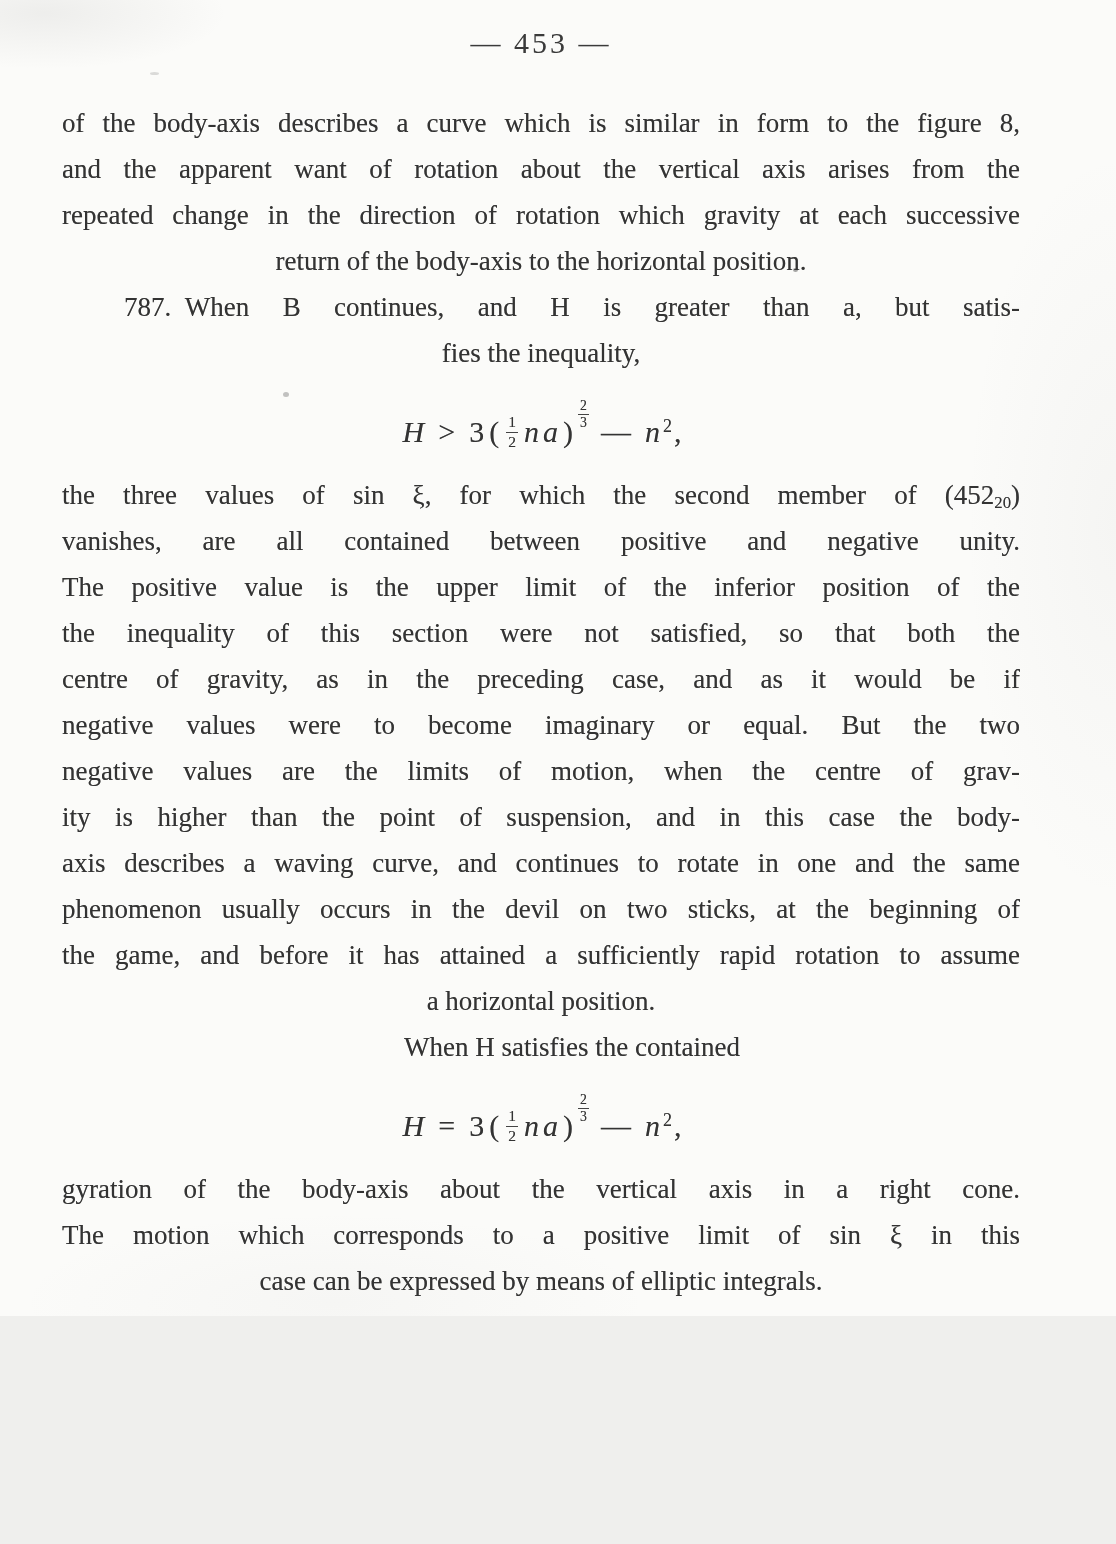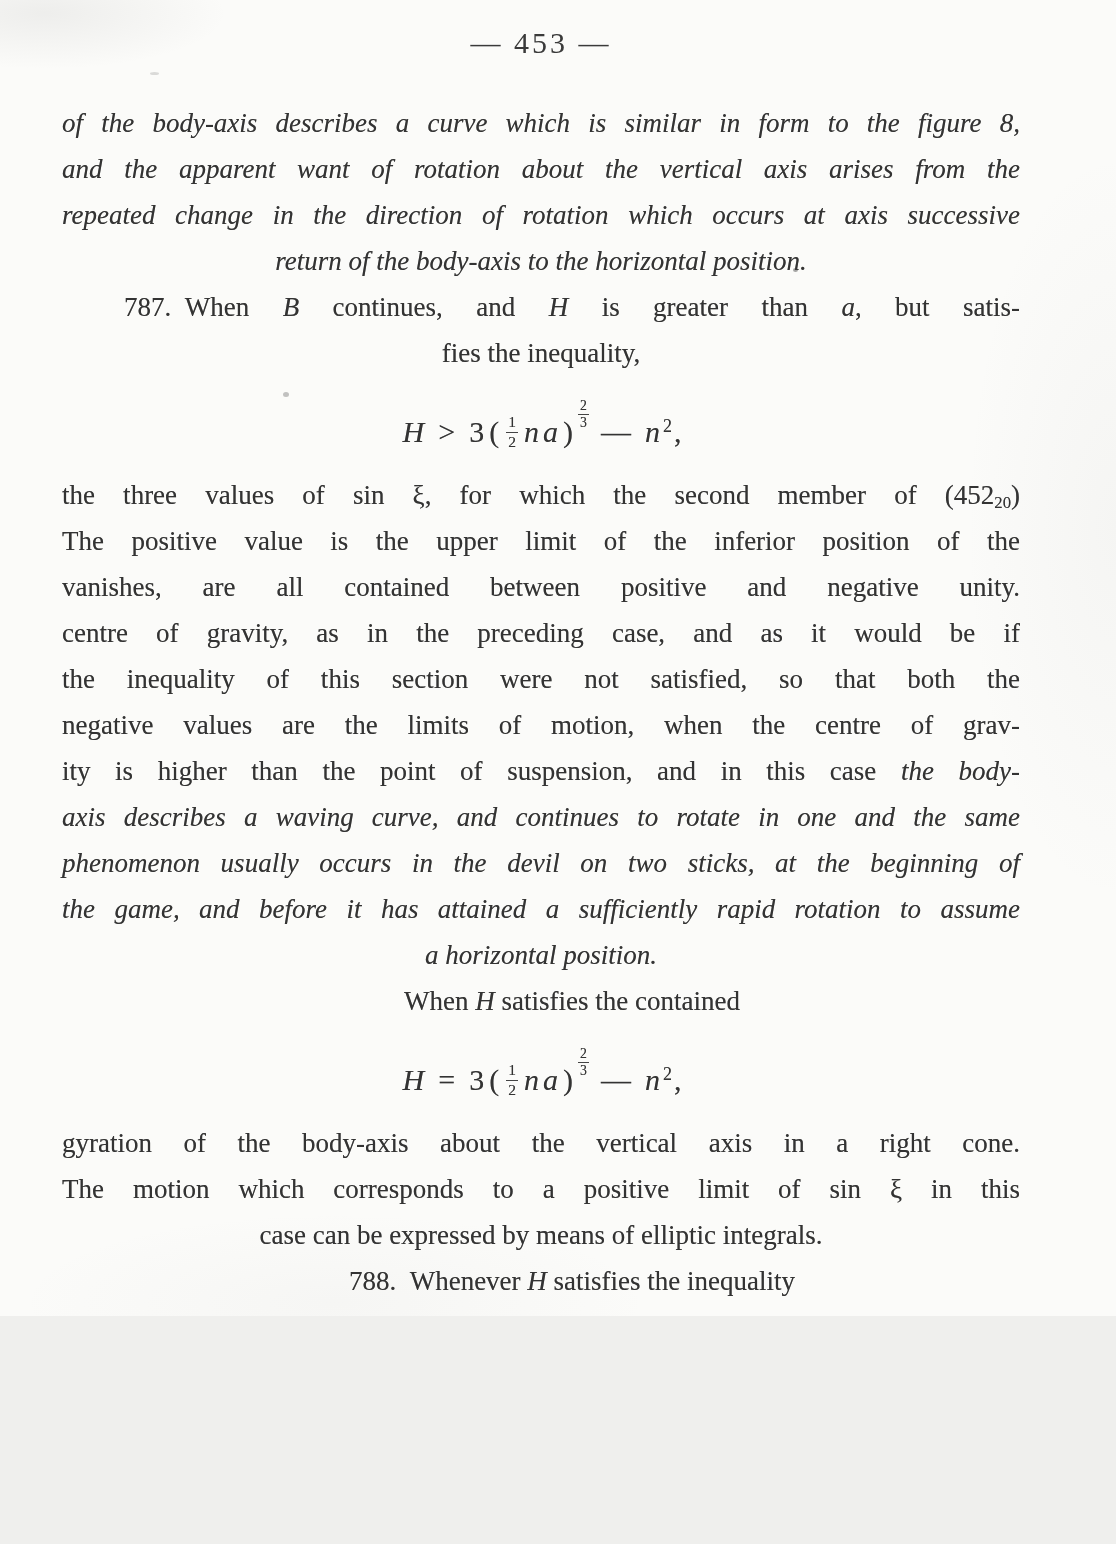--- a/index.html
+++ b/index.html
@@ -38,21 +38,21 @@
     white-space: normal;
     text-align: center;
     color: #333;
     text-shadow: 0 0 0.5px rgba(40,40,40,0.45);
   }
   .line.just {
     text-align: justify;
     text-align-last: justify;
   }
   .line.indent { padding-left: 62px; }
-  .it { font-style: italic; }
+  .it { }
   .sb { font-size: 0.62em; vertical-align: -0.25em; }
 
   
   .eqwrap {
     padding: 23px 0 21px;
     text-align: center;
   }
   .eq {
     display: inline-block;
     font-size: 30px;
@@ -88,34 +88,35 @@
 </style>
 </head>
 <body>
 
 <div class="page">
   <div class="pagenum">— 453 —</div>
   <div class="body-text">
       <div class="para">
         <div class="line just"><span class="it">of the body-axis describes a curve which is similar in form to the figure 8,</span></div>
         <div class="line just"><span class="it">and the apparent want of rotation about the vertical axis arises from the</span></div>
-        <div class="line just"><span class="it">repeated change in the direction of rotation which occurs at axis successive</span></div>
+        <div class="line just"><span class="it">repeated change in the direction of rotation which gravity at each successive</span></div>
         <div class="line"><span class="it">return of the body-axis to the horizontal position.</span></div>
       </div>
       <div class="para">
         <div class="line just indent"><span>787. When </span><span class="it">B</span><span> continues, and </span><span class="it">H</span><span> is greater than </span><span class="it">a</span><span>, but satis-</span></div>
         <div class="line"><span>fies the inequality,</span></div>
       </div>
       <div class="eqwrap"><span class="eq"><span class="ev">H</span><span class="eo">&gt;</span><span class="en">3</span><span class="ep">(</span><span class="frac"><span class="fn">1</span><span class="fd">2</span></span><span class="ev">n</span><span class="ev">a</span><span class="ep">)</span><span class="supfrac"><span class="fn">2</span><span class="fd">3</span></span><span class="eo">—</span><span class="ev">n</span><span class="es">2</span><span class="ex">,</span></span></div>
       <div class="para">
         <div class="line just"><span>the three values of sin ξ, for which the second member of (452</span><span class="sb">20</span><span>)</span></div>
+        <div class="line just"><span>vanishes, are all contained between positive and negative unity.</span></div>
         <div class="line just"><span>The positive value is the upper limit of the inferior position of the</span></div>
-        <div class="line just"><span>vanishes, are all contained between positive and negative unity.</span></div>
+        <div class="line just"><span>the inequality of this section were not satisfied, so that both the</span></div>
         <div class="line just"><span>centre of gravity, as in the preceding case, and as it would be if</span></div>
-        <div class="line just"><span>the inequality of this section were not satisfied, so that both the</span></div>
+        <div class="line just"><span>negative values were to become imaginary or equal.  But the two</span></div>
         <div class="line just"><span>negative values are the limits of motion, when the centre of grav-</span></div>
         <div class="line just"><span>ity is higher than the point of suspension, and in this case </span><span class="it">the body-</span></div>
         <div class="line just"><span class="it">axis describes a waving curve, and continues to rotate in one and the same</span></div>
         <div class="line just"><span class="it">phenomenon usually occurs in the devil on two sticks, at the beginning of</span></div>
         <div class="line just"><span class="it">the game, and before it has attained a sufficiently rapid rotation to assume</span></div>
         <div class="line"><span class="it">a horizontal position.</span></div>
       </div>
       <div class="para">
         <div class="line indent"><span>When </span><span class="it">H</span><span> satisfies the contained</span></div>
       </div>

